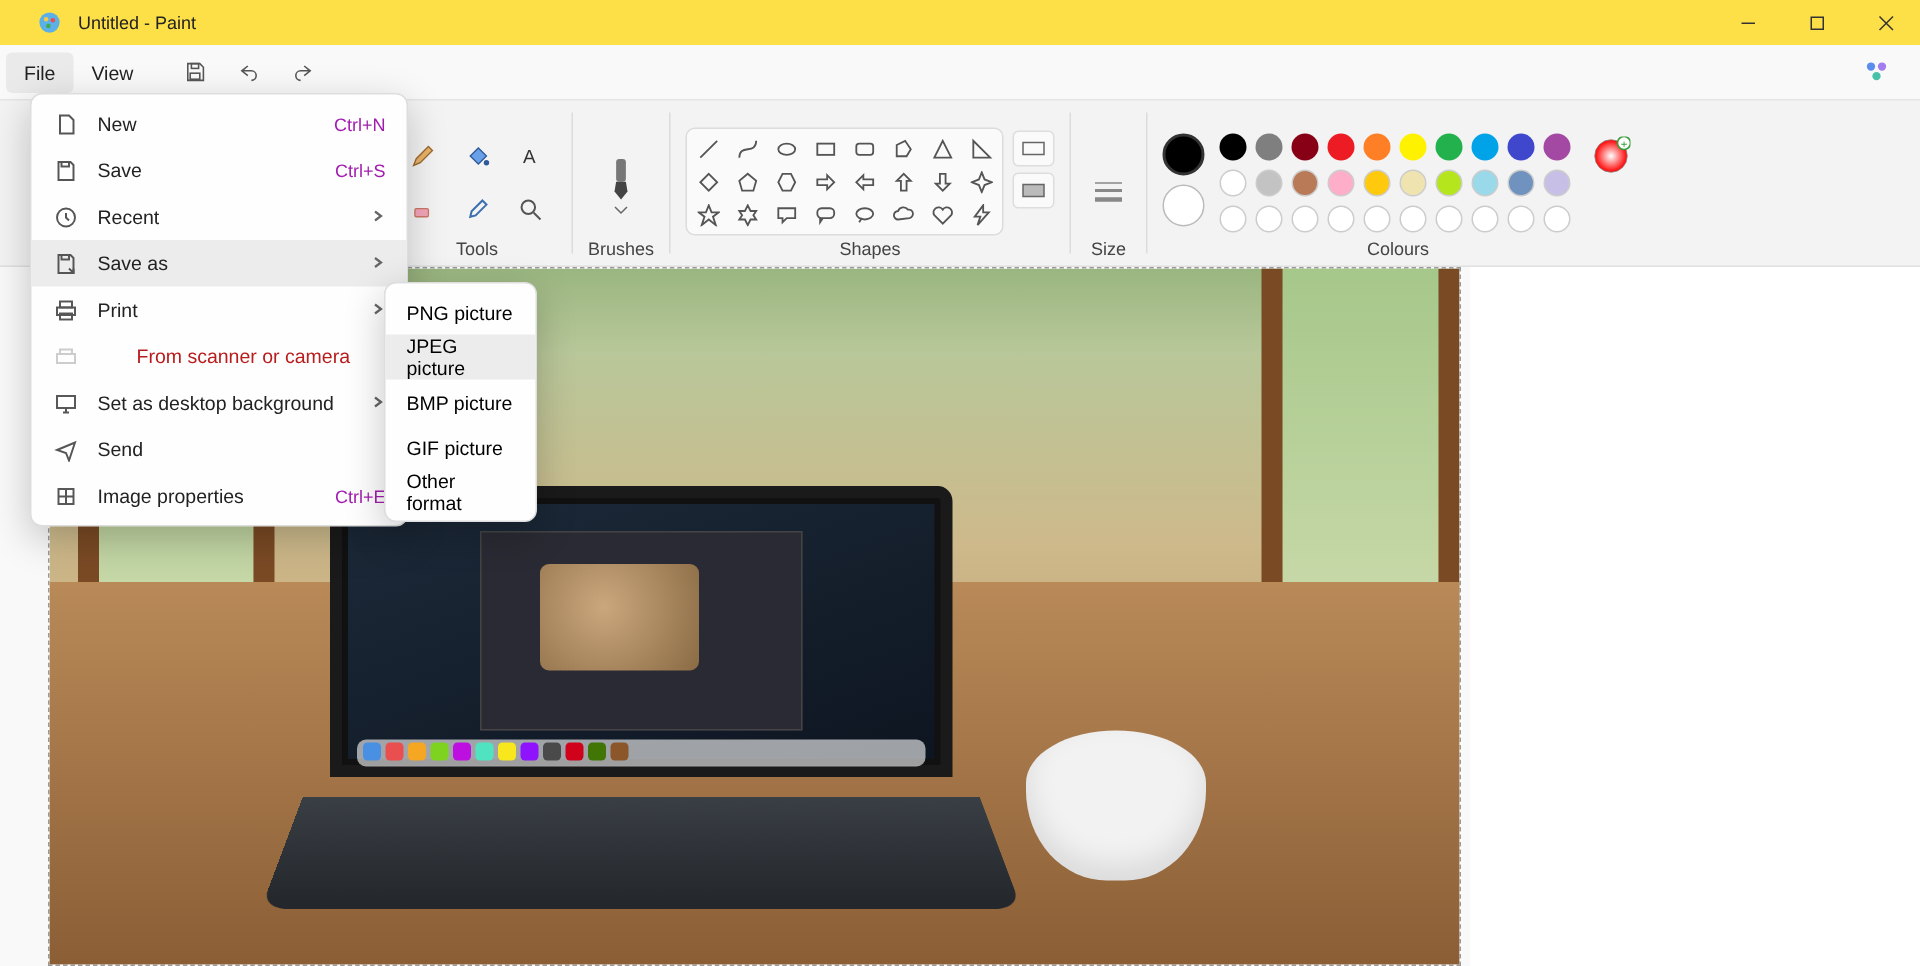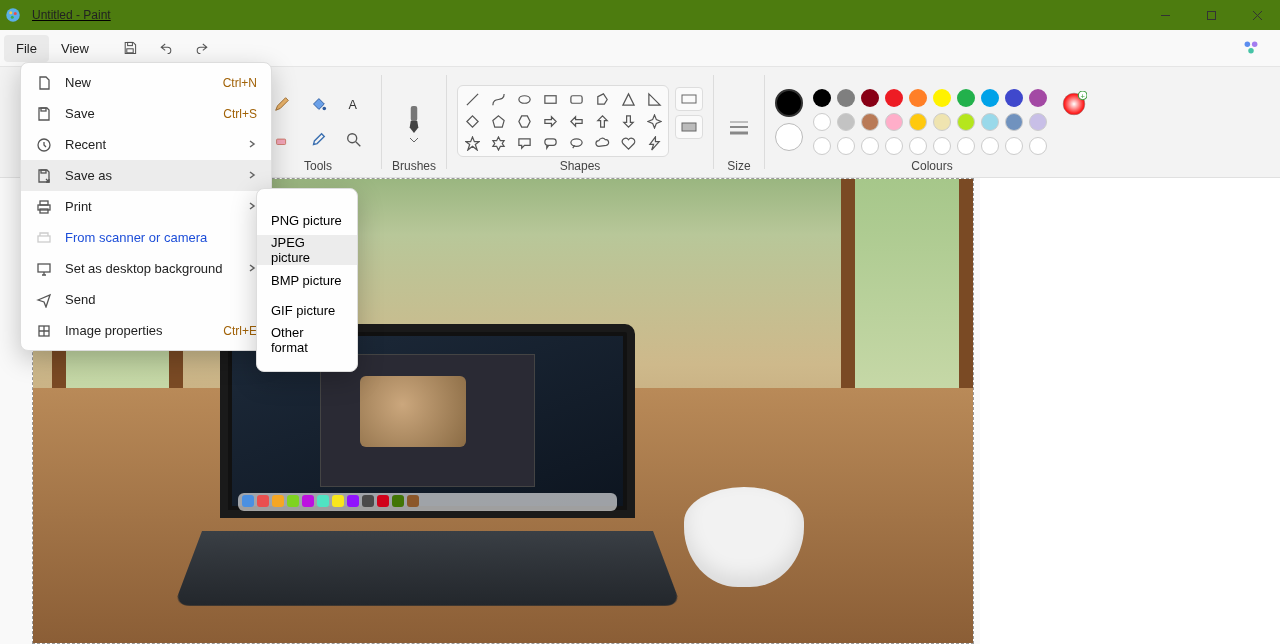--- a/index.html
+++ b/index.html
@@ -1,19 +1,19 @@
 <!DOCTYPE html>
 <html><head>
 <meta charset="utf-8">
 <style>
   * { box-sizing: border-box; margin: 0; padding: 0; font-family: "Segoe UI", Arial, sans-serif; }
   body { width: 1280px; height: 644px; background: #f9f9f9; overflow: hidden; position: relative; }
 
   
-  .titlebar { height: 30px; display: flex; align-items: center; padding-left: 4px; background: #4d7c0f; text-decoration: underline; }
+  .titlebar { height: 30px; display: flex; align-items: center; padding-left: 24px; background: #fde047; }
   .titlebar .app-icon { width: 18px; height: 18px; margin-right: 10px; }
   .titlebar .title { font-size: 12px; color: #222; }
   .win-controls { margin-left: auto; display: flex; }
   .win-btn { width: 46px; height: 30px; display: flex; align-items: center; justify-content: center; font-size: 12px; color: #333; }
   .win-btn svg { width: 11px; height: 11px; stroke: #333; fill: none; stroke-width: 1; }
 
   
   .menubar { height: 36px; display: flex; align-items: center; padding: 0 4px; background: #f9f9f9; }
   .menu-item { padding: 6px 12px; font-size: 13px; color: #222; border-radius: 4px; }
   .menu-item.active { background: #eaeaea; }
@@ -58,30 +58,30 @@
   .editor-win { width:55%; height:78%; background:#2a2a34; border:1px solid #444; position:relative; }
   .editor-img { position:absolute; left:18%; top:16%; width:50%; height:54%; background: radial-gradient(circle at 40% 40%, #cba77d, #8a6b44); border-radius:6px; }
   .lap-base { position:absolute; bottom:0; left:0; right:0; height:28%; background: linear-gradient(180deg,#3a3f45,#23272c); border-radius: 0 0 14px 14px; transform: perspective(600px) rotateX(45deg); transform-origin: top center; }
   .dock { position:absolute; left:8%; right:8%; bottom:34%; height:18px; background: rgba(255,255,255,0.6); border-radius:6px; display:flex; gap:3px; padding:2px 4px; }
   .dock i { width:12px; height:12px; border-radius:3px; }
 
   
   .file-menu { position:absolute; left:20px; top:62px; width:252px; background:#fefefe; border:1px solid #ddd; border-radius:8px; box-shadow: 0 8px 26px rgba(0,0,0,0.22); padding:4px 0; z-index:20; }
   .fm-item { display:flex; align-items:center; height:31px; padding:0 14px; font-size:13px; color:#222; position:relative; }
   .fm-item.hover { background:#ececec; }
-  .fm-item.disabled { color:#1d4ed8; }
+  .fm-item.disabled { color:#b91c1c;gap:26px; }
   .fm-icon { width:18px; height:18px; margin-right:12px; display:flex; align-items:center; justify-content:center; }
   .fm-icon svg { width:16px; height:16px; stroke:#555; fill:none; stroke-width:1.3; }
   .fm-item.disabled .fm-icon svg { stroke:#ccc; }
-  .fm-shortcut { margin-left:auto; font-size:12px; color:#a16207;text-align:center; }
+  .fm-shortcut { margin-left:auto; font-size:12px; color:#a21caf;text-align:center; }
   .fm-chev { margin-left:auto; }
   .fm-chev svg { width:10px; height:10px; stroke:#666; fill:none; stroke-width:1.5; }
 
   
-  .sub-menu { position:absolute; left:256px; top:188px; width:102px; background:#fefefe; border:1px solid #ddd; border-radius:8px; box-shadow: 0 8px 26px rgba(0,0,0,0.22); padding:16px 0; z-index:21; }
+  .sub-menu { position:absolute; left:256px; top:188px; width:102px; background:#fefefe; border:1px solid #ddd; border-radius:8px; box-shadow: 0 8px 26px rgba(0,0,0,0.22); padding:4px 0; z-index:21; }
   .sm-item { height:30px; display:flex; align-items:center; padding:0 14px; font-size:13px; }
   .sm-item.hover { background:#ececec; }
 
   .right-blank { position:absolute; right:0; top:178px; bottom:0; width:300px; background:#fff; }
 </style>
 </head>
 <body>
 
 <div class="titlebar">
   <span class="app-icon">

